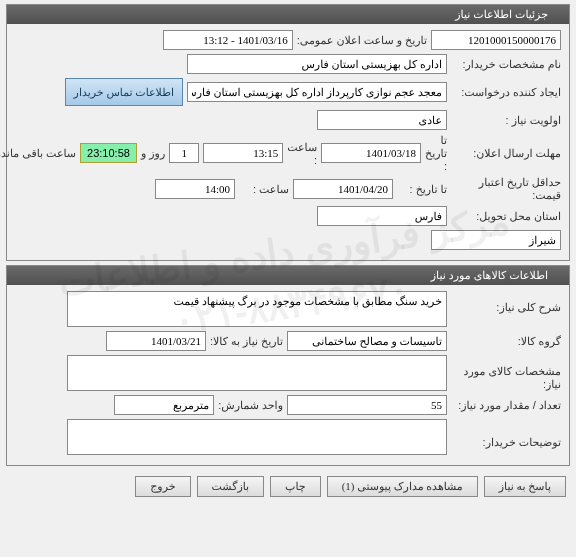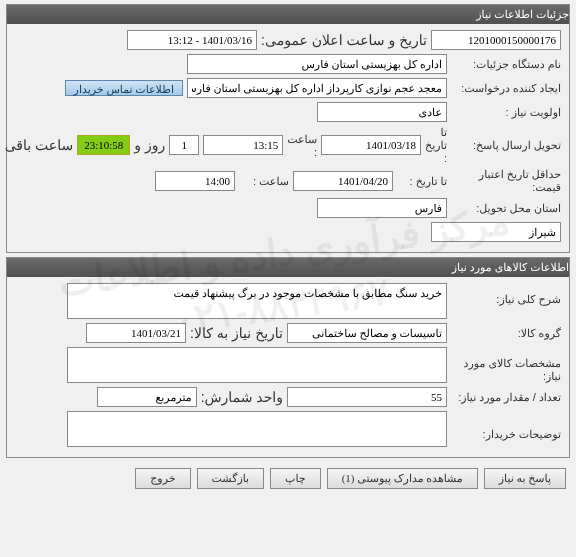--- a/index.html
+++ b/index.html
@@ -26,39 +26,39 @@
   line-height: 1.4;
 }
 .panel {
   border: 1px solid #888;
   margin: 4px 6px;
   background: #f0f0f0;
 }
 .panel-header {
   background: linear-gradient(#6a6a6a, #505050);
   color: #fff;
-  padding: 3px 0;
+  padding: 3px 21px;
   font-size: 11px;
 }
 .panel-body { padding: 6px 8px; }
 .row {
   display: flex;
   align-items: center;
   margin-bottom: 4px;
   gap: 4px;
 }
 .label {
   width: 110px;
   text-align: right;
   color: #333;
   font-size: 11px;
   flex-shrink: 0;
 }
 .label-sm { width: 50px; text-align: right; color:#333; font-size:11px; }
-.label-inline { color:#333; font-size:14px; white-space:nowrap;text-align:center; }
+.label-inline { color:#333; font-size:11px; white-space:nowrap;text-align:center; }
 input[type=text], .field {
   border: 1px solid #888;
   background: #fff;
   padding: 2px 4px;
   font-size: 11px;
   height: 20px;
   font-family: Tahoma;
 }
 textarea.field {
   height: 36px;
@@ -69,41 +69,40 @@
 }
 .w80{width:80px}.w100{width:100px}.w130{width:130px}
 .w160{width:160px}.w260{width:260px}
 .btn {
   background: linear-gradient(#d0e4f5,#a5c9e8);
   border: 1px solid #5a87b0;
   padding: 2px 8px;
   font-size: 11px;
   font-family: Tahoma;
   cursor: pointer;
-  height: 16px;
+  height: 28px;
   color: #1a3d5c;
 }
 .btn2 {
   background: linear-gradient(#f5f5f5,#dcdcdc);
   border: 1px solid #888;
   padding: 3px 14px;
   font-size: 11px;
   font-family: Tahoma;
   cursor: pointer;
   color:#333;
 }
 .highlight {
-  background: #84cc16;
+  background: #86efac;
   border: 1px solid #b0a030;
   padding: 2px 6px;
   font-size: 11px;
   height:20px;
   display:inline-flex;
   align-items:center;
-  font-family:Liberation Serif, serif;
 }
 .footer {
   display:flex;
   gap:6px;
   padding: 6px 10px;
   justify-content:flex-start;
 }
 </style>
 </head>
 <body>
@@ -117,37 +116,37 @@
   <div class="panel-header">جزئیات اطلاعات نیاز</div>
   <div class="panel-body">
 
     <div class="row">
       <input type="text" class="field w130" readonly="" value="1201000150000176" style="">
       <span class="label-inline">تاریخ و ساعت اعلان عمومی:</span>
       <input type="text" class="field w130" readonly="" value="1401/03/16 - 13:12" style="">
     </div>
 
     <div class="row">
-      <span class="label">نام دستگاه جزئیات:</span>
+      <span class="label">نام مشخصات خریدار:</span>
       <input type="text" class="field w260" readonly="" value="اداره کل بهزیستی استان فارس" style="">
     </div>
 
     <div class="row">
       <span class="label">ایجاد کننده درخواست:</span>
       <input type="text" class="field w260" readonly="" value="معجد عجم نوازی کارپرداز اداره کل بهزیستی استان فارس" style="">
       <button class="btn">اطلاعات تماس خریدار</button>
     </div>
 
     <div class="row">
       <span class="label">اولویت نیاز :</span>
       <input type="text" class="field w130" readonly="" value="عادى" style="">
     </div>
 
     <div class="row">
-      <span class="label">تحویل ارسال پاسخ:</span>
+      <span class="label">مهلت ارسال اعلان:</span>
       <span class="label-sm">تا تاریخ :</span>
       <input type="text" class="field w100" readonly="" value="1401/03/18" style="">
       <span class="label-sm">ساعت :</span>
       <input type="text" class="field w80" readonly="" value="13:15" style="">
       <input type="text" class="field" style="width: 30px; text-align: center;" readonly="" value="1">
       <span class="label-inline">روز و</span>
       <span class="highlight">23:10:58</span>
       <span class="label-inline">ساعت باقی مانده</span>
     </div>
 

